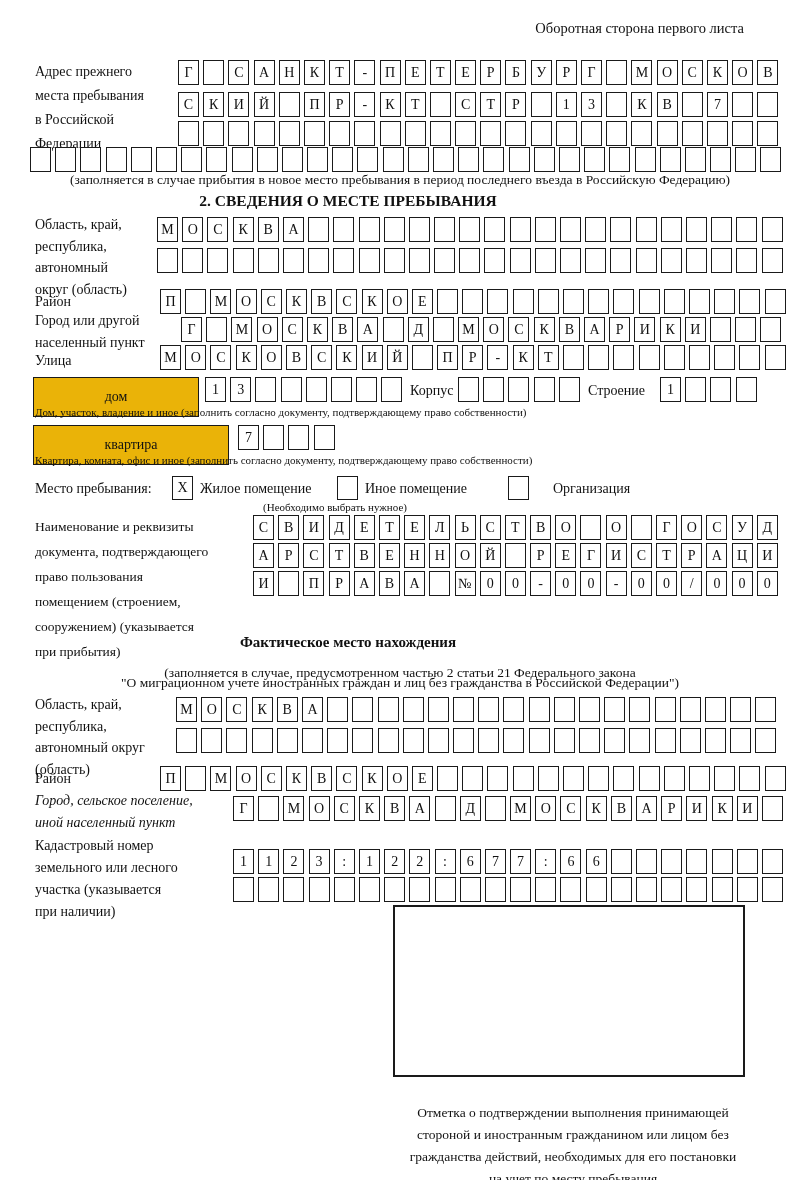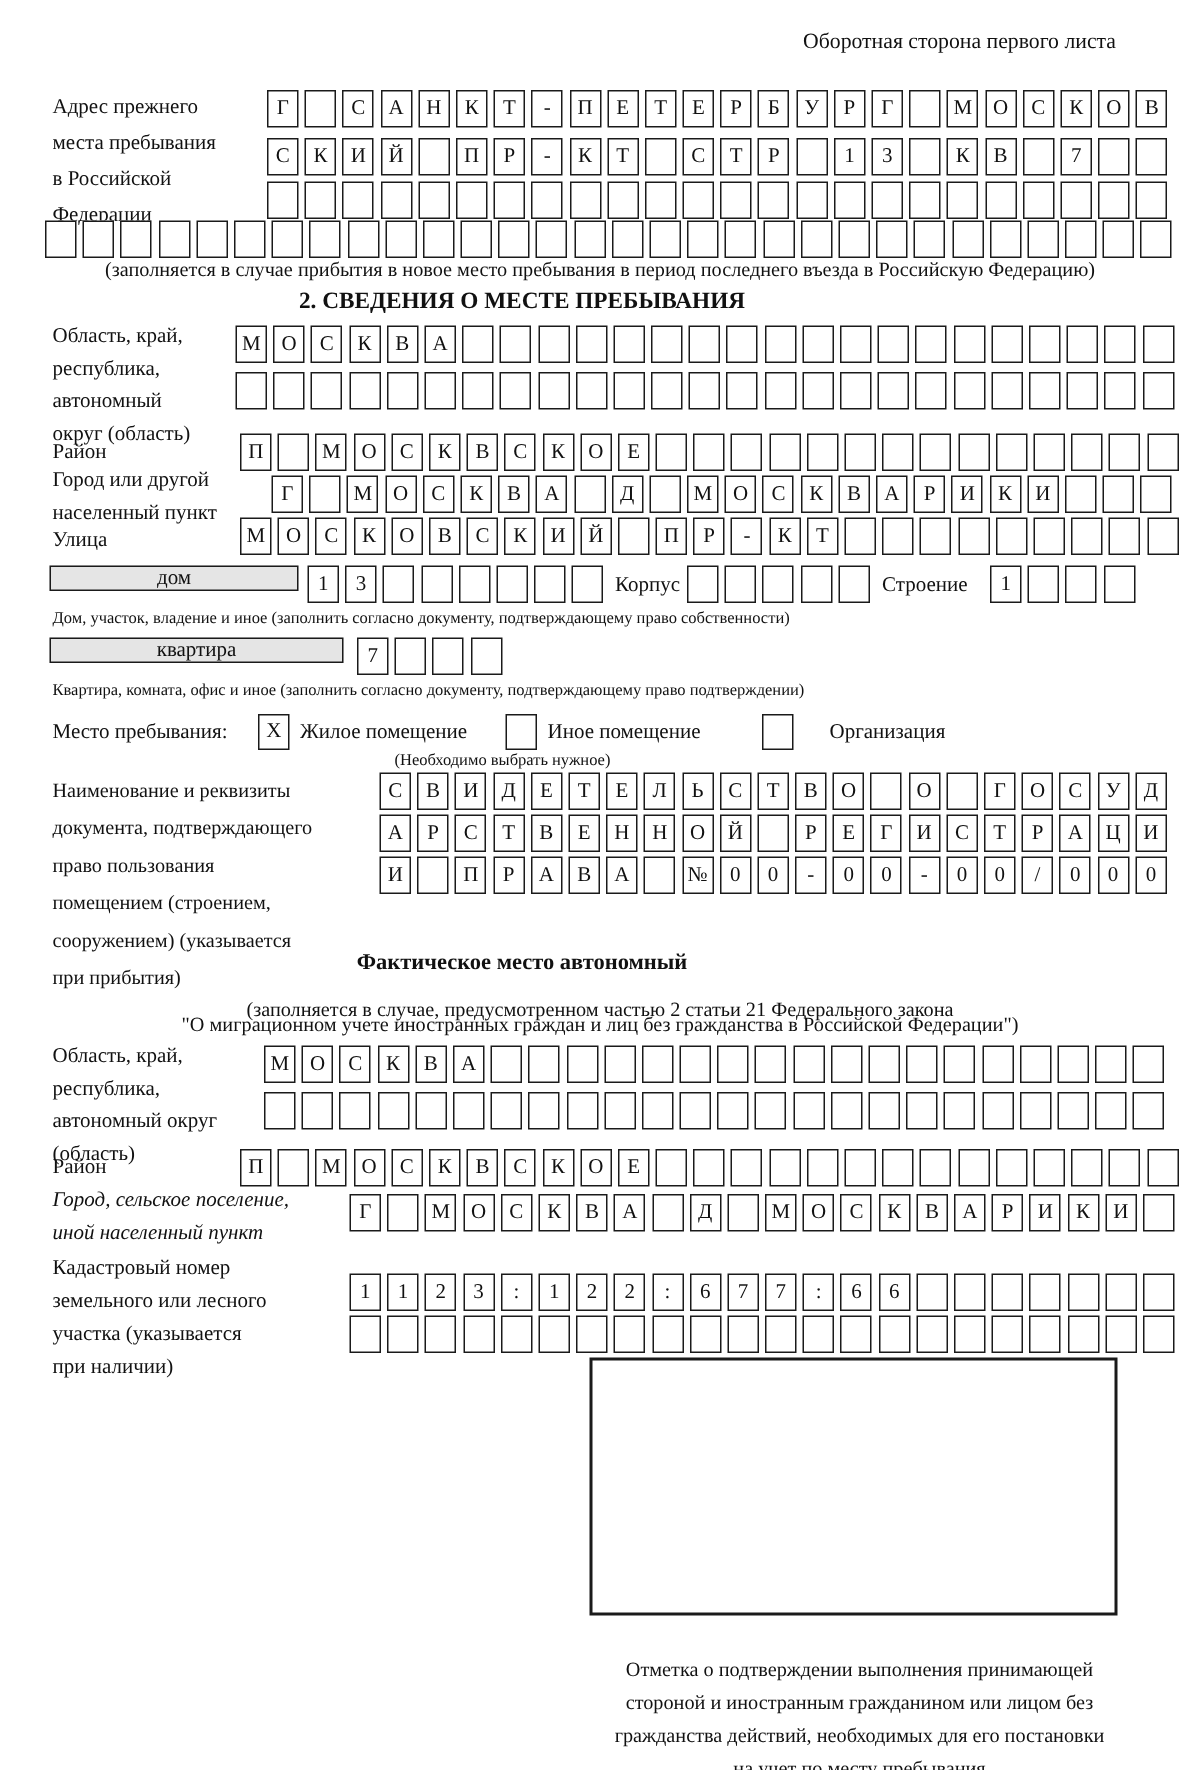--- a/index.html
+++ b/index.html
@@ -3,22 +3,22 @@
 <meta charset="utf-8">
 <style>
   html,body{margin:0;padding:0;background:#e8e8e8;}
   #page{position:relative;width:800px;height:1180px;background:#ffffff;margin:0 auto;
         font-family:"Liberation Serif","DejaVu Serif",serif;color:#111;overflow:hidden;}
   .abs{position:absolute;}
   .crow{position:absolute;display:flex;}
   .cb{box-sizing:border-box;flex:none;width:21px;height:25px;border:1.6px solid #1a1a1a;
       margin-right:4.2px;display:flex;align-items:center;justify-content:center;
       font-size:14px;line-height:1;background:#fff;}
-  .bigcell{position:absolute;box-sizing:border-box;border:1.6px solid #1a1a1a;height:17px;
-      display:flex;align-items:center;justify-content:center;font-size:14px;background:#e5e5e5;}
+  .bigcell{position:absolute;box-sizing:border-box;border:1.6px solid #1a1a1a;height:40px;
+      display:flex;align-items:center;justify-content:center;font-size:14px;background:#eab308;}
   .chk{position:absolute;box-sizing:border-box;width:21px;height:24px;border:1.6px solid #1a1a1a;
       display:flex;align-items:center;justify-content:center;font-size:14px;background:#fff;}
   .ml{white-space:pre-line;font-size:14px;line-height:21.5px;}
   .cap{font-size:11px;}
   .cnote{width:800px;text-align:center;font-size:13.5px;}
   .title{width:696px;text-align:center;font-weight:bold;font-size:15.5px;}
   .hnote{font-size:14.5px;}
   .stampbox{position:absolute;box-sizing:border-box;border:2px solid #1a1a1a;background:#fff;}
 </style>
 </head>
@@ -320,21 +320,21 @@
     </div>
   <div class="abs cap" style="left:35px;top:406px;">Дом, участок, владение и иное (заполнить согласно документу, подтверждающему право собственности)</div>
 
   <div class="bigcell" style="left:33px;top:425px;width:196px;">квартира</div>
   <div class="crow" style="left:238px;top:425px;">
       <span class="cb">7</span>
       <span class="cb"></span>
       <span class="cb"></span>
       <span class="cb"></span>
     </div>
-  <div class="abs cap" style="left:35px;top:454px;">Квартира, комната, офис и иное (заполнить согласно документу, подтверждающему право подтверждении)</div>
+  <div class="abs cap" style="left:35px;top:454px;">Квартира, комната, офис и иное (заполнить согласно документу, подтверждающему право собственности)</div>
 
   <div class="abs ml" style="left:35px;top:478px;">Место пребывания:</div>
   <div class="chk" style="left:172px;top:476px;">X</div>
   <div class="abs ml" style="left:200px;top:478px;">Жилое помещение</div>
   <div class="chk" style="left:337px;top:476px;"></div>
   <div class="abs ml" style="left:365px;top:478px;">Иное помещение</div>
   <div class="chk" style="left:508px;top:476px;"></div>
   <div class="abs ml" style="left:553px;top:478px;">Организация</div>
   <div class="abs cap" style="left:35px;top:501px;width:600px;text-align:center;">(Необходимо выбрать нужное)</div>
 
@@ -407,21 +407,21 @@
       <span class="cb">0</span>
       <span class="cb">-</span>
       <span class="cb">0</span>
       <span class="cb">0</span>
       <span class="cb">/</span>
       <span class="cb">0</span>
       <span class="cb">0</span>
       <span class="cb">0</span>
     </div>
 
-  <div class="abs title" style="left:0;top:634px;font-size:15px;">Фактическое место автономный</div>
+  <div class="abs title" style="left:0;top:634px;font-size:15px;">Фактическое место нахождения</div>
   <div class="abs cnote" style="left:0;top:665px;">(заполняется в случае, предусмотренном частью 2 статьи 21 Федерального закона</div>
   <div class="abs cnote" style="left:0;top:675px;">"О миграционном учете иностранных граждан и лиц без гражданства в Российской Федерации")</div>
 
   <div class="abs ml" style="left:35px;top:694px;">Область, край,
 республика,
 автономный округ
 (область)</div>
   <div class="crow" style="left:176px;top:697px;">
       <span class="cb">М</span>
       <span class="cb">О</span>

